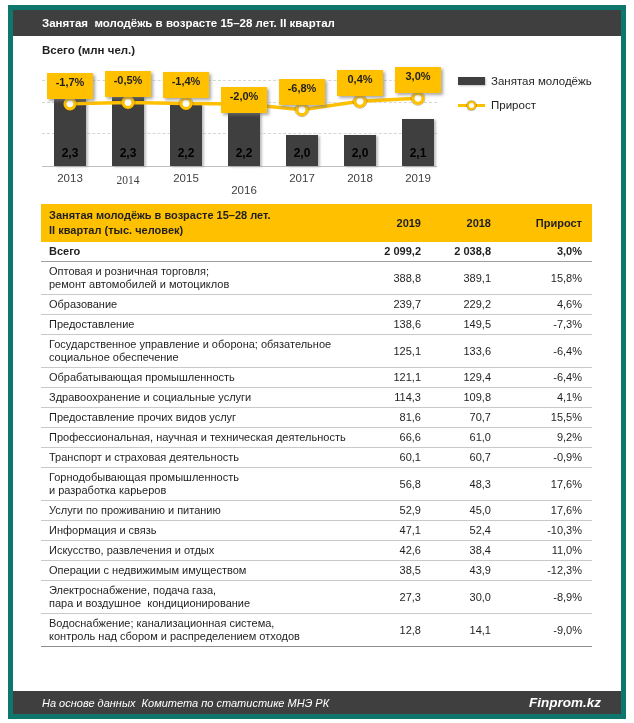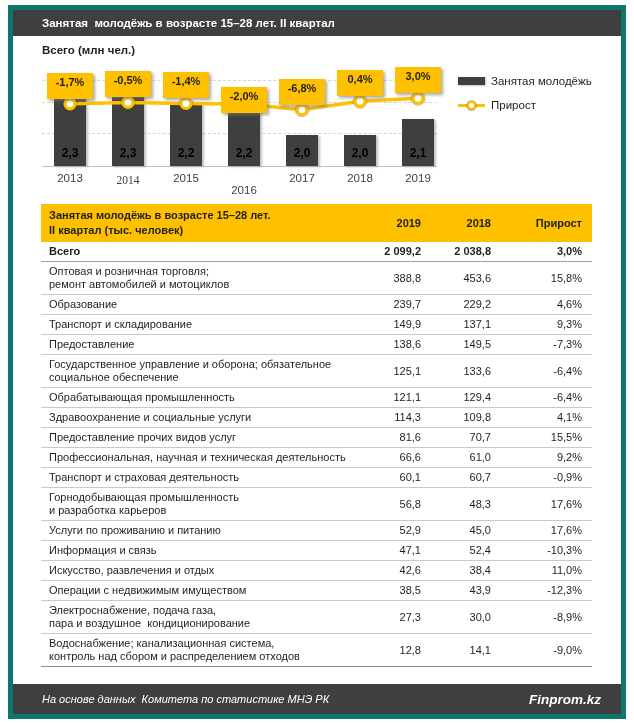--- a/index.html
+++ b/index.html
@@ -78,21 +78,21 @@
   table.data th.num { text-align:right; padding:4px 10px 4px 0; }
   table.data td {
     border-bottom:1px solid #c9c9c9; font-size:11px; line-height:13px;
     padding:3px 0 3px 8px; vertical-align:middle; white-space:pre-wrap; color:#1f1f1f;
   }
   table.data td.num { text-align:right; padding:3px 10px 3px 0; white-space:nowrap; }
   table.data tr.total td { font-weight:bold; border-bottom:1px solid #9f9f9f; }
   table.data tr:last-child td { border-bottom:1px solid #8f8f8f; }
   
   .footerbar {
-    position:absolute; left:0; right:0; bottom:0; height:30px; background:#3f3f3f;
+    position:absolute; left:0; right:0; bottom:0; height:23px; background:#3f3f3f;
     color:#fff; display:flex; align-items:center; justify-content:space-between;
     padding:0 20px 0 29px;
   }
   .footerbar .source { font-size:11px; font-style:italic; white-space:pre; }
   .footerbar .brand { font-size:13.5px; font-style:italic; font-weight:bold; }
 </style>
 </head>
 <body>
 
 <div class="frame">
@@ -189,34 +189,28 @@
         <tr class="total">
           <td>Всего</td>
           <td class="num">2 099,2</td>
           <td class="num">2 038,8</td>
           <td class="num">3,0%</td>
         </tr>
         <tr>
           <td>Оптовая и розничная торговля;
 ремонт автомобилей и мотоциклов</td>
           <td class="num">388,8</td>
-          <td class="num">453,6</td>
+          <td class="num">389,1</td>
           <td class="num">15,8%</td>
         </tr>
         <tr>
           <td>Образование</td>
           <td class="num">239,7</td>
           <td class="num">229,2</td>
           <td class="num">4,6%</td>
-        </tr>
-        <tr>
-          <td>Транспорт и складирование</td>
-          <td class="num">149,9</td>
-          <td class="num">137,1</td>
-          <td class="num">9,3%</td>
         </tr>
         <tr>
           <td>Предоставление</td>
           <td class="num">138,6</td>
           <td class="num">149,5</td>
           <td class="num">-7,3%</td>
         </tr>
         <tr>
           <td>Государственное управление и оборона; обязательное
 социальное обеспечение</td>

